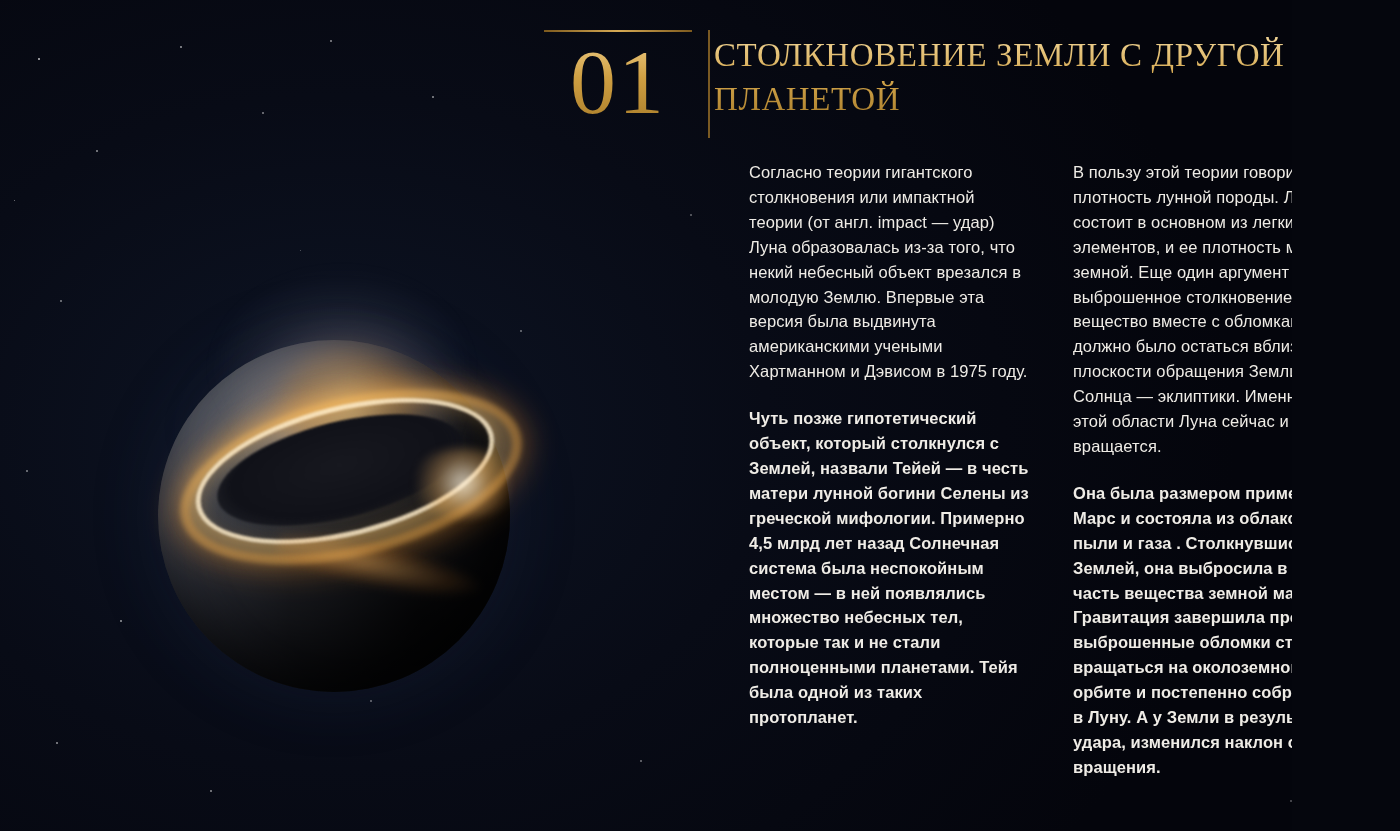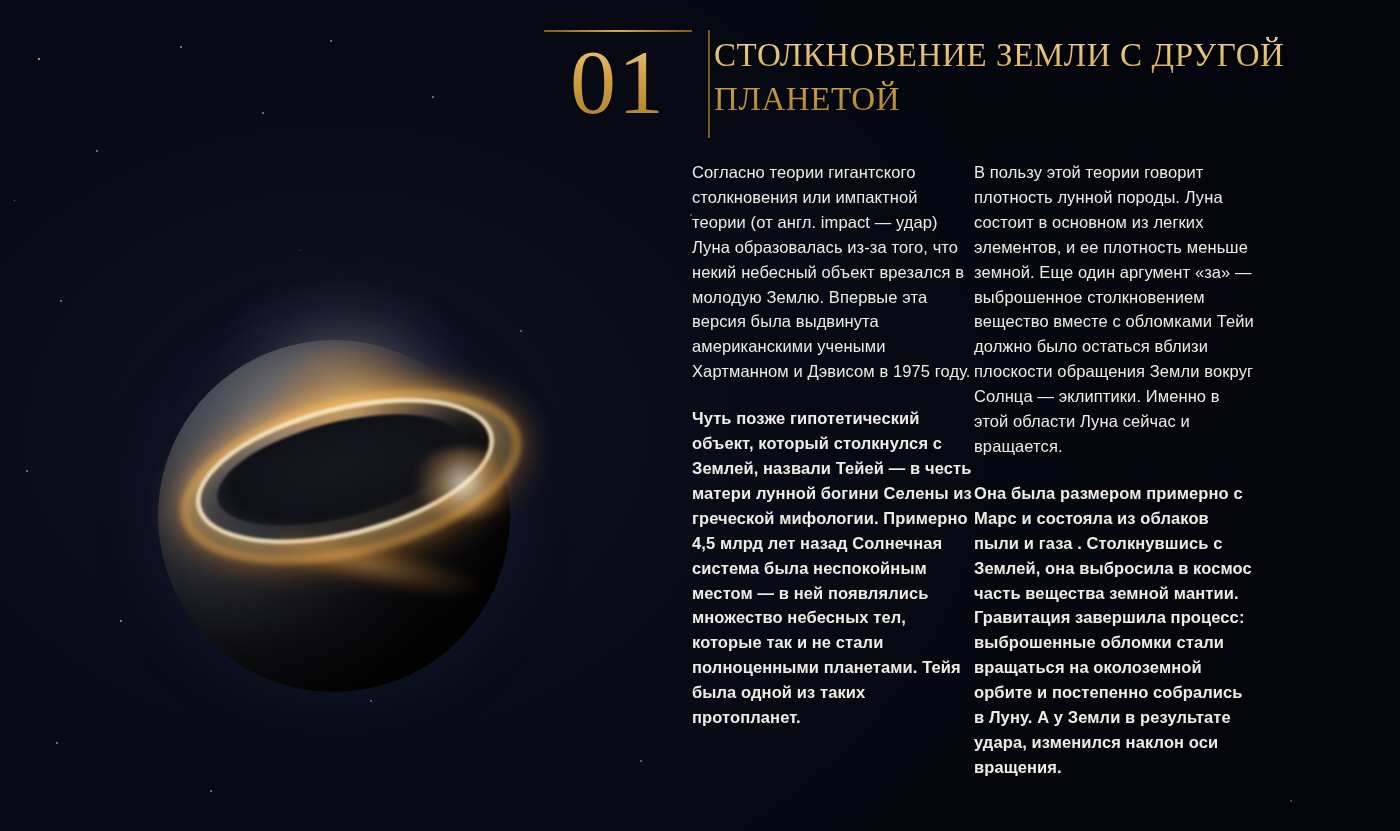--- a/index.html
+++ b/index.html
@@ -192,24 +192,25 @@
     -webkit-background-clip: text;
     background-clip: text;
     -webkit-text-fill-color: transparent;
     text-transform: uppercase;
     margin: 4px 0 0 0;
   }
 
   
   .columns {
     position: absolute;
-    left: 692px;
+    left: 749px;
     top: 160px;
     width: 640px;
     display: flex;
+    gap: 42px;
   }
   .col {
     width: 282px;
   }
   .col p {
     margin: 0 0 22px 0;
     font-size: 16.5px;
     line-height: 1.51;
     color: #efece6;
     letter-spacing: 0.1px;

